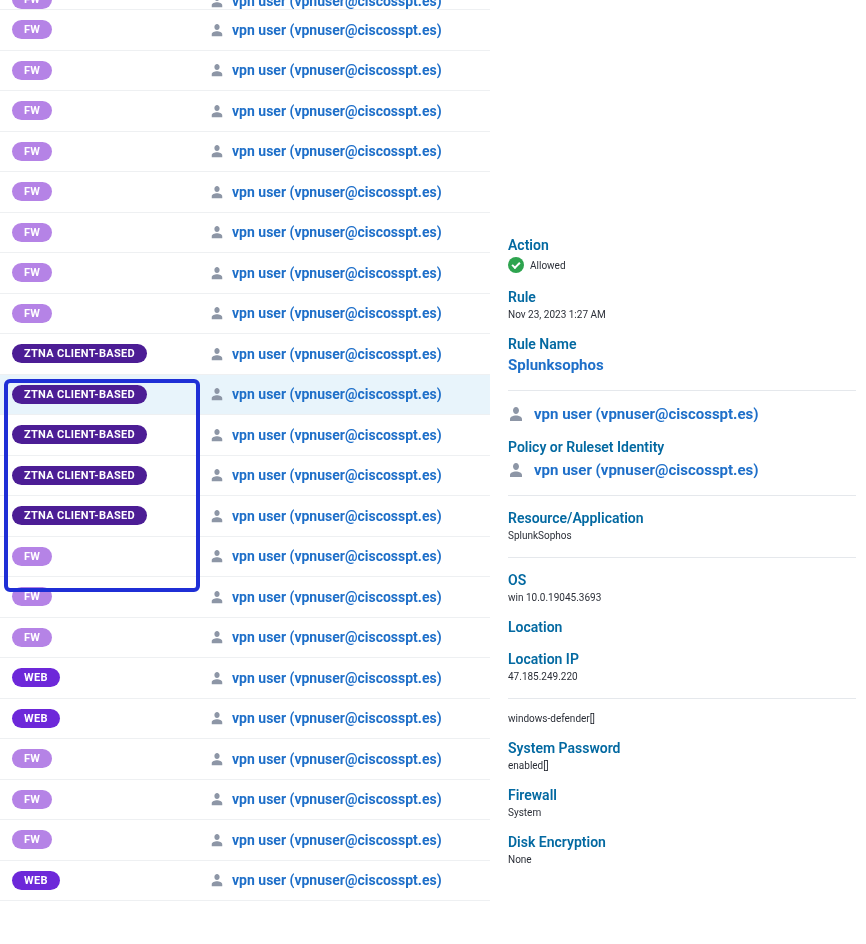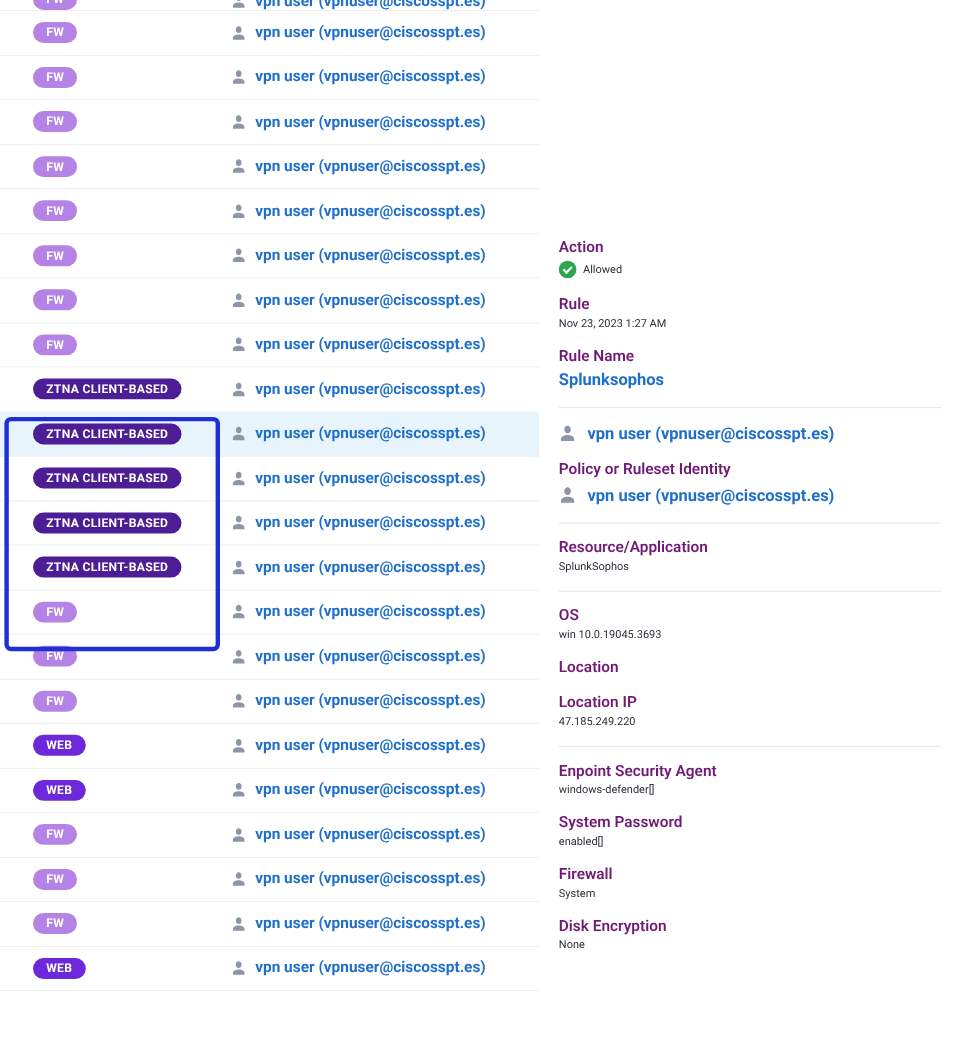--- a/index.html
+++ b/index.html
@@ -30,21 +30,21 @@
       display: flex;
       align-items: center;
       border-bottom: 1px solid #eef0f2;
       height: 40.5px;
     }
     .row.selected {
       background: #e8f4fb;
     }
     .badge-cell {
       width: 210px;
-      padding-left: 30px;
+      padding-left: 12px;
     }
     .user-cell {
       flex: 1;
       display: flex;
       align-items: center;
       gap: 8px;
     }
     .badge {
       display: inline-block;
       padding: 3px 12px;
@@ -79,21 +79,21 @@
       border: 4px solid #1f2fd6;
       border-radius: 6px;
       left: 4px;
       width: 196px;
       pointer-events: none;
     }
     .panel-section {
       margin-bottom: 16px;
     }
     .panel-label {
-      color: #701a75;
+      color: #0369a1;
       font-weight: 600;
       font-size: 14px;
       margin-bottom: 4px;
     }
     .panel-value {
       color: #2b2f38;
       font-size: 10px;
     }
     .panel-link {
       color: #1e6fc9;
@@ -415,21 +415,20 @@
     </div>
 
     <div class="panel-section">
       <div class="panel-label">Location IP</div>
       <div class="panel-value">47.185.249.220</div>
     </div>
 
     <div class="panel-divider"></div>
 
     <div class="panel-section">
-      <div class="panel-label">Enpoint Security Agent</div>
       <div class="panel-value">windows-defender[]</div>
     </div>
 
     <div class="panel-section">
       <div class="panel-label">System Password</div>
       <div class="panel-value">enabled[]</div>
     </div>
 
     <div class="panel-section">
       <div class="panel-label">Firewall</div>

